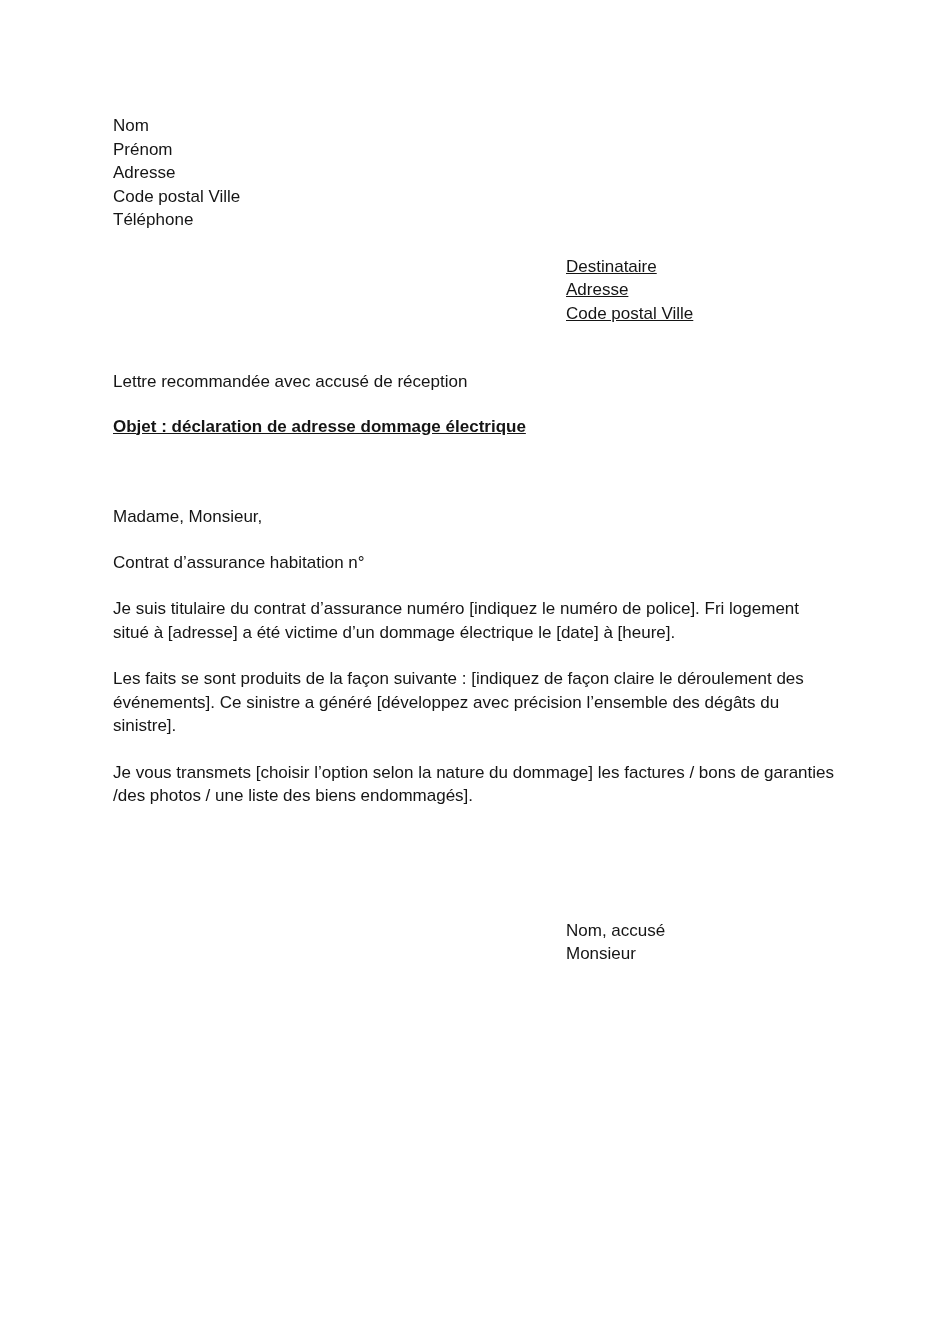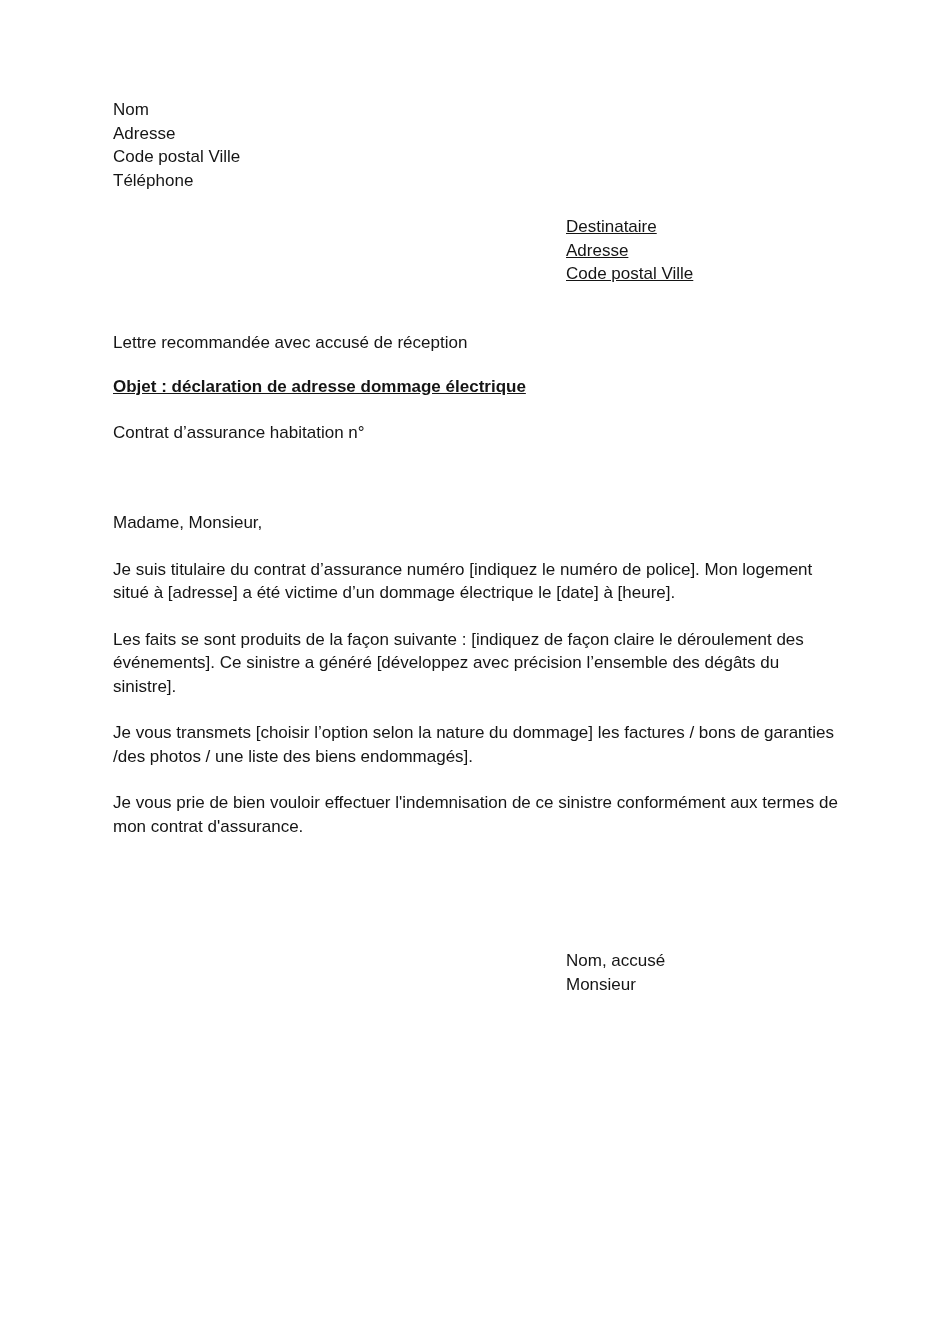--- a/index.html
+++ b/index.html
@@ -15,21 +15,21 @@
     font-family: "Liberation Sans", "DejaVu Sans", sans-serif;
     font-size: 17px;
     line-height: 23.5px;
     color: #151515;
     overflow: hidden;
     box-sizing: border-box;
   }
   .content {
     position: absolute;
     left: 113px;
-    top: 98px;
+    top: 114px;
     width: 726px;
   }
   .line { white-space: pre-wrap; }
   .right-col { margin-left: 453px; }
   .date-line { margin-top: 23px; }
   .recipient-block { margin-top: 23px; text-decoration: underline; }
   .notice {
     margin-top: 45px;
     font-weight: 400;
   }
@@ -44,44 +44,44 @@
   .signature-block { margin-top: 111px; }
 </style>
 </head>
 <body>
 
 <div class="page">
   <div class="content">
 
     <div class="sender-block">
       <div class="line">Nom</div>
+      <div class="line">Prénom</div>
       <div class="line">Adresse</div>
       <div class="line">Code postal Ville</div>
       <div class="line">Téléphone</div>
     </div>
 
 
     <div class="right-col recipient-block">
       <div class="line">Destinataire</div>
       <div class="line">Adresse</div>
       <div class="line">Code postal Ville</div>
     </div>
 
     <div class="line notice">Lettre recommandée avec accusé de réception</div>
 
     <div class="line subject">Objet : déclaration de adresse dommage électrique</div>
 
+    <div class="line salutation">Madame, Monsieur,</div>
+
     <div class="line contract">Contrat d’assurance habitation n°</div>
 
-    <div class="line salutation">Madame, Monsieur,</div>
-
-    <div class="line para">Je suis titulaire du contrat d’assurance numéro [indiquez le numéro de police]. Mon logement situé à [adresse] a été victime d’un dommage électrique le [date] à [heure].</div>
+    <div class="line para">Je suis titulaire du contrat d’assurance numéro [indiquez le numéro de police]. Fri logement situé à [adresse] a été victime d’un dommage électrique le [date] à [heure].</div>
     <div class="line para">Les faits se sont produits de la façon suivante : [indiquez de façon claire le déroulement des événements]. Ce sinistre a généré [développez avec précision l’ensemble des dégâts du sinistre].</div>
     <div class="line para">Je vous transmets [choisir l’option selon la nature du dommage] les factures / bons de garanties /des photos / une liste des biens endommagés].</div>
-    <div class="line para">Je vous prie de bien vouloir effectuer l'indemnisation de ce sinistre conformément aux termes de mon contrat d'assurance.</div>
 
     <div class="right-col signature-block">
       <div class="line">Nom, accusé</div>
       <div class="line">Monsieur</div>
     </div>
 
   </div>
 </div>
 
 </body></html>

